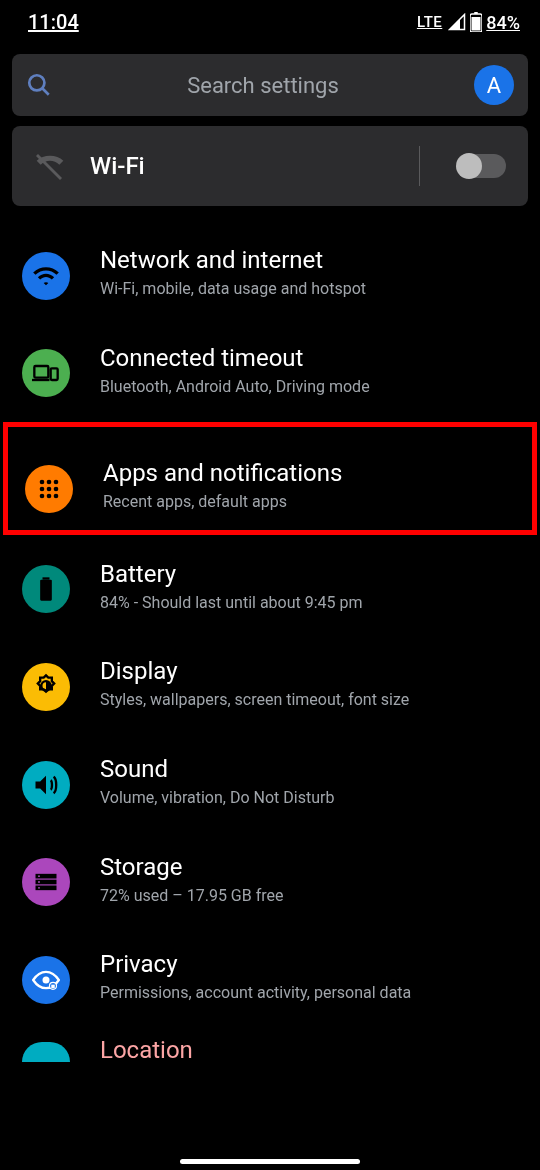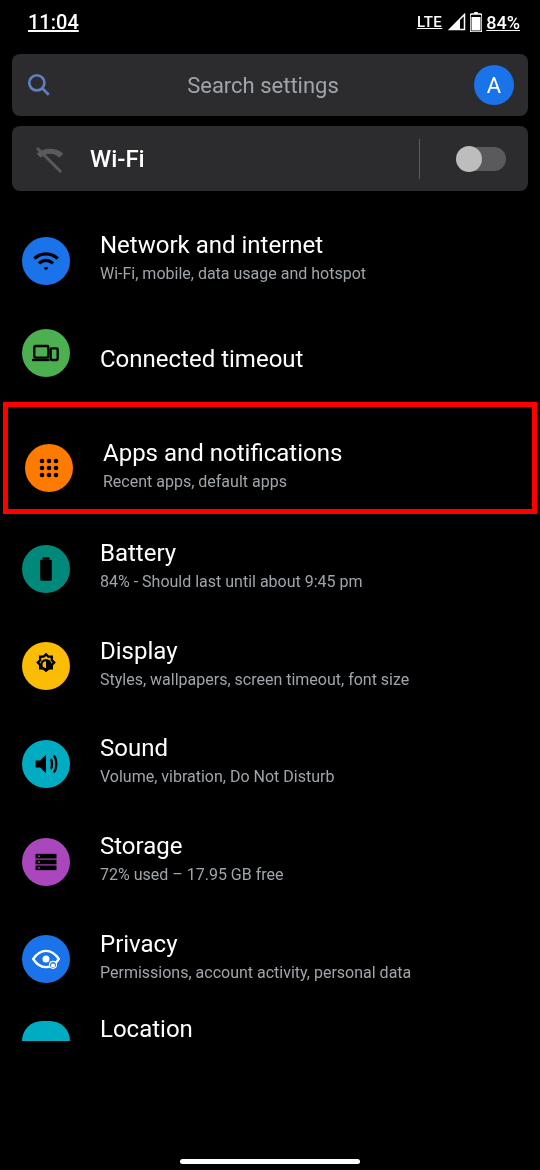--- a/index.html
+++ b/index.html
@@ -76,21 +76,21 @@
       align-items: center;
       justify-content: center;
       color: #fff;
       font-size: 22px;
       font-weight: 400;
     }
     .wifi-tile {
       margin: 8px 12px 18px 12px;
       background: #2c2c2e;
       border-radius: 8px;
-      height: 65px;
+      height: 80px;
       display: flex;
       align-items: center;
       padding: 0 22px;
       gap: 24px;
     }
     .wifi-label {
       font-size: 24px;
       font-weight: 500;
       flex: 1;
     }
@@ -178,21 +178,21 @@
     }
     .partial-circle {
       width: 48px;
       height: 20px;
       border-radius: 24px 24px 0 0;
       background: #00acc1;
       flex-shrink: 0;
     }
     .partial-title {
       font-size: 24px;
-      color: #ffffff;
+      color: #fca5a5;
       position: relative;
       top: -6px;
     }
   </style>
 </head>
 <body>
 
 <div class="status-bar">
   <span>11:04</span>
   <div class="status-right">
@@ -247,20 +247,21 @@
     <div class="settings-item">
       <div class="icon-circle green">
         <svg width="28" height="28" viewBox="0 0 24 24" fill="#000">
           <rect x="2" y="6" width="12" height="10" rx="1" fill="none" stroke="#000" stroke-width="2"></rect>
           <rect x="16" y="8" width="6" height="10" rx="1" fill="none" stroke="#000" stroke-width="2"></rect>
           <line x1="0" y1="18" x2="15" y2="18" stroke="#000" stroke-width="2"></line>
         </svg>
       </div>
       <div class="item-text">
         <div class="item-title">Connected timeout</div>
+        <div class="item-subtitle">Bluetooth, Android Auto, Driving mode</div>
       </div>
     </div>
     <div class="settings-item highlighted">
       <div class="icon-circle orange">
         <svg width="28" height="28" viewBox="0 0 24 24" fill="#000">
           <circle cx="6" cy="6" r="2"></circle>
           <circle cx="12" cy="6" r="2"></circle>
           <circle cx="18" cy="6" r="2"></circle>
           <circle cx="6" cy="12" r="2"></circle>
           <circle cx="12" cy="12" r="2"></circle>

